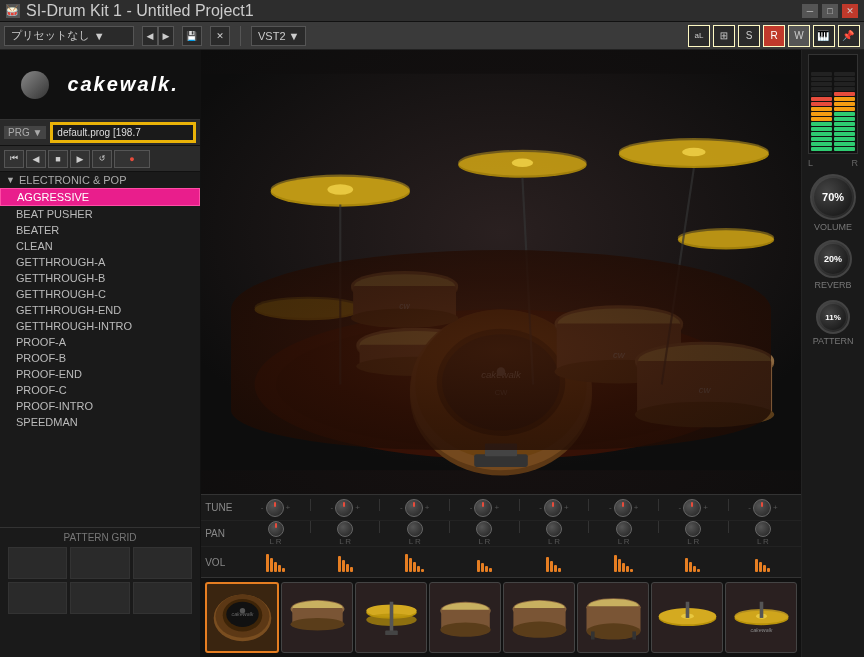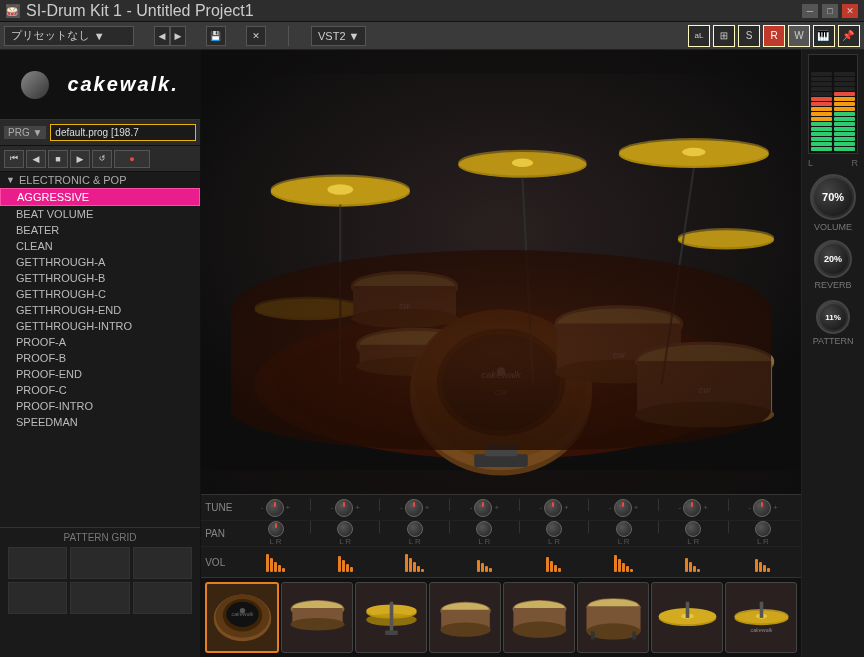--- a/index.html
+++ b/index.html
@@ -12,21 +12,21 @@
     }
     .title-bar-icon { width: 14px; height: 14px; background: #555; margin-right: 6px; font-size: 10px; display: flex; align-items: center; justify-content: center; }
     .title-bar-text { flex: 1; font-size: 16px; color: #ccc; }
     .title-bar-controls { display: flex; gap: 4px; }
     .title-btn { width: 16px; height: 14px; background: #555; border: none; cursor: pointer; font-size: 9px; color: #ccc; display: flex; align-items: center; justify-content: center; }
     .title-btn.close { background: #c0392b; }
 
     
     .toolbar {
       height: 28px; background: #3a3a3a; display: flex; align-items: center;
-      padding: 0 4px; border-bottom: 1px solid #222; gap: 20px;
+      padding: 0 4px; border-bottom: 1px solid #222; gap: 8px;
     }
     .toolbar-item { height: 20px; padding: 0 6px; background: #2a2a2a; border: 1px solid #555; display: flex; align-items: center; font-size: 11px; color: #ccc; cursor: pointer; }
     .toolbar-item.preset { min-width: 130px; }
     .toolbar-nav { display: flex; }
     .nav-btn { width: 16px; height: 20px; background: #2a2a2a; border: 1px solid #555; display: flex; align-items: center; justify-content: center; font-size: 9px; cursor: pointer; color: #ccc; }
     .toolbar-sep { width: 1px; background: #555; height: 20px; margin: 0 2px; }
     .vst-btn { height: 20px; padding: 0 6px; background: #2a2a2a; border: 1px solid #555; display: flex; align-items: center; font-size: 11px; color: #ccc; cursor: pointer; }
     .toolbar-right { margin-left: auto; display: flex; align-items: center; gap: 3px; }
     .right-btn { width: 22px; height: 22px; background: #2a2a2a; border: 1px solid #fef9c3; display: flex; align-items: center; justify-content: center; font-size: 10px; color: #ccc; cursor: pointer; }
     .right-btn.active-r { background: #c0392b; color: white; }
@@ -51,21 +51,21 @@
     .cakewalk-logo {
       display: flex; align-items: center; gap: 12px;
     }
 
     
     .preset-bar {
       height: 26px; background: #2a2a2a; border-bottom: 1px solid #111;
       display: flex; align-items: center; padding: 0 4px; gap: 4px;
     }
     .prg-label { background: #444; padding: 1px 4px; font-size: 10px; color: #aaa; }
-    .preset-name { flex: 1; font-size: 10px; color: #ddd; background: #1a1a1a; padding: 2px 4px; border: 1px solid #eab308; }
+    .preset-name { flex: 1; font-size: 10px; color: #ddd; background: #1a1a1a; padding: 2px 4px; border: 3px solid #eab308; }
 
     
     .transport {
       height: 26px; background: #2a2a2a; border-bottom: 1px solid #111;
       display: flex; align-items: center; padding: 0 4px; gap: 2px;
     }
     .trans-btn { width: 20px; height: 18px; background: #333; border: 1px solid #555; display: flex; align-items: center; justify-content: center; font-size: 9px; cursor: pointer; color: #ccc; }
 
     
     .preset-list { flex: 1; overflow-y: auto; background: #1a1a1a; }
@@ -275,21 +275,21 @@
       <button class="trans-btn" style="color:#e74c3c; width:36px;">●</button>
     </div>
 
     <div class="preset-list">
       <div class="list-group">
         <div class="list-group-header">
           <span class="arrow">▼</span>
           <span>ELECTRONIC &amp; POP</span>
         </div>
         <div class="list-item active">AGGRESSIVE</div>
-        <div class="list-item">BEAT VOLUME</div>
+        <div class="list-item">BEAT PUSHER</div>
         <div class="list-item">BEATER</div>
         <div class="list-item">CLEAN</div>
         <div class="list-item">GETTHROUGH-A</div>
         <div class="list-item">GETTHROUGH-B</div>
         <div class="list-item">GETTHROUGH-C</div>
         <div class="list-item">GETTHROUGH-END</div>
         <div class="list-item">GETTHROUGH-INTRO</div>
         <div class="list-item">PROOF-A</div>
         <div class="list-item">PROOF-B</div>
         <div class="list-item">PROOF-END</div>

